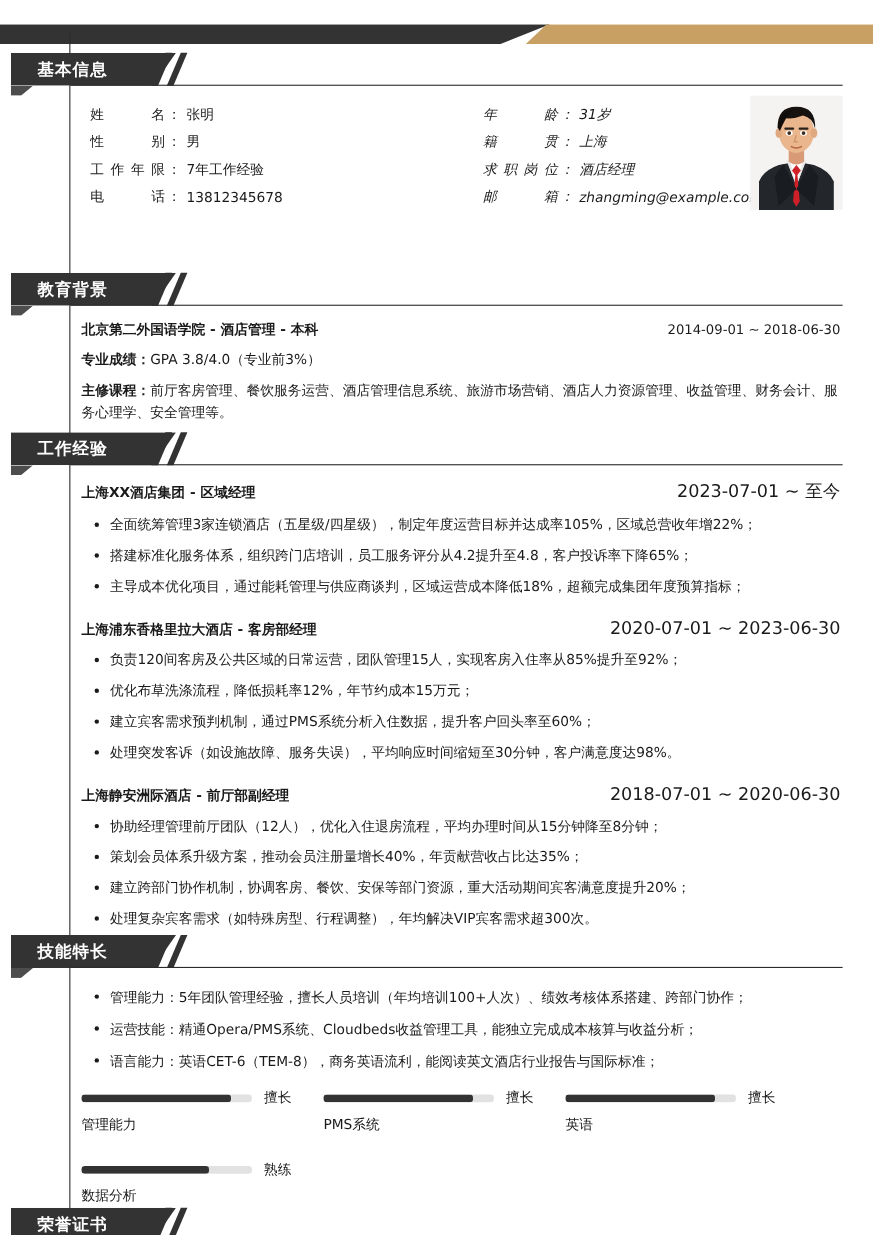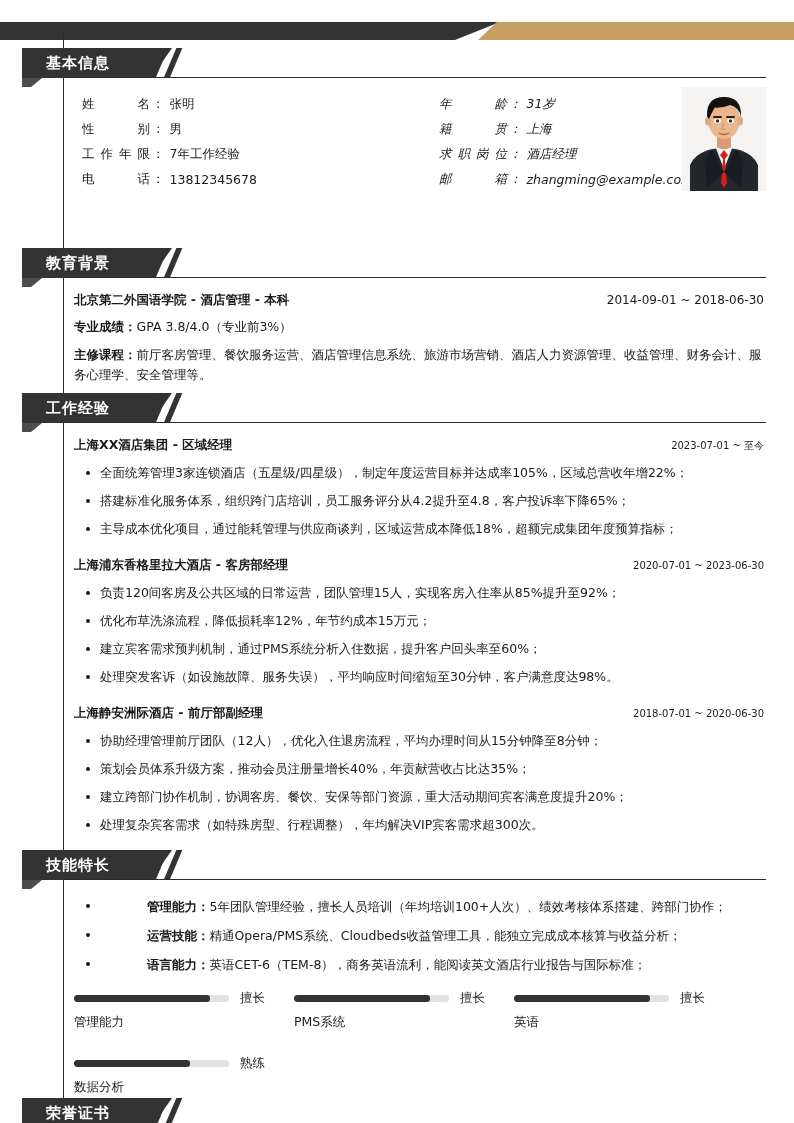--- a/index.html
+++ b/index.html
@@ -45,21 +45,21 @@
   }
 
   
   .section {
     position: absolute;
     left: 0; width: 794px;
   }
   .sec-head {
     position: relative;
     height: 16px;
-    margin-left: 22px;
+    margin-left: 10px;
     width: 175px;
   }
   .sec-tab {
     position: absolute;
     left: 0; top: 0;
     width: 150px; height: 30px;
     background: #333333;
     clip-path: polygon(0 0, 100% 0, 86% 100%, 0 100%);
   }
   .sec-fold {
@@ -157,21 +157,21 @@
 
   
   .job { padding-top: 14px; }
   .job-line1 {
     display: flex;
     justify-content: space-between;
     align-items: baseline;
     padding-left: 10px;
   }
   .job-title { font-size: 12.5px; font-weight: bold; }
-  .job-date { font-size: 10px; padding-right: 2px; }
+  .job-date { font-size: 16px; padding-right: 2px; }
   ul.bullets { list-style: none; margin-top: 5px; }
   ul.bullets li {
     position: relative;
     padding: 0 0 0 36px;
     font-size: 12.5px;
     line-height: 28px;
   }
   ul.bullets li::before {
     content: "";
     position: absolute;
@@ -190,21 +190,21 @@
     line-height: 29px;
   }
   ul.skill-list li::before {
     content: "";
     position: absolute;
     left: 22px; top: 12px;
     width: 4px; height: 4px;
     border-radius: 50%;
     background: #1a1a1a;
   }
-  ul.skill-list li b { font-weight: bold; margin-left: 47px; }
+  ul.skill-list li b { font-weight: normal; }
 
   .bars {
     position: relative;
     padding: 12px 0 0 10px;
   }
   .bar-row { display: flex; }
   .bar-item { width: 220px; }
   .bar-top { display: flex; align-items: center; height: 14px; }
   .bar-track {
     position: relative;

